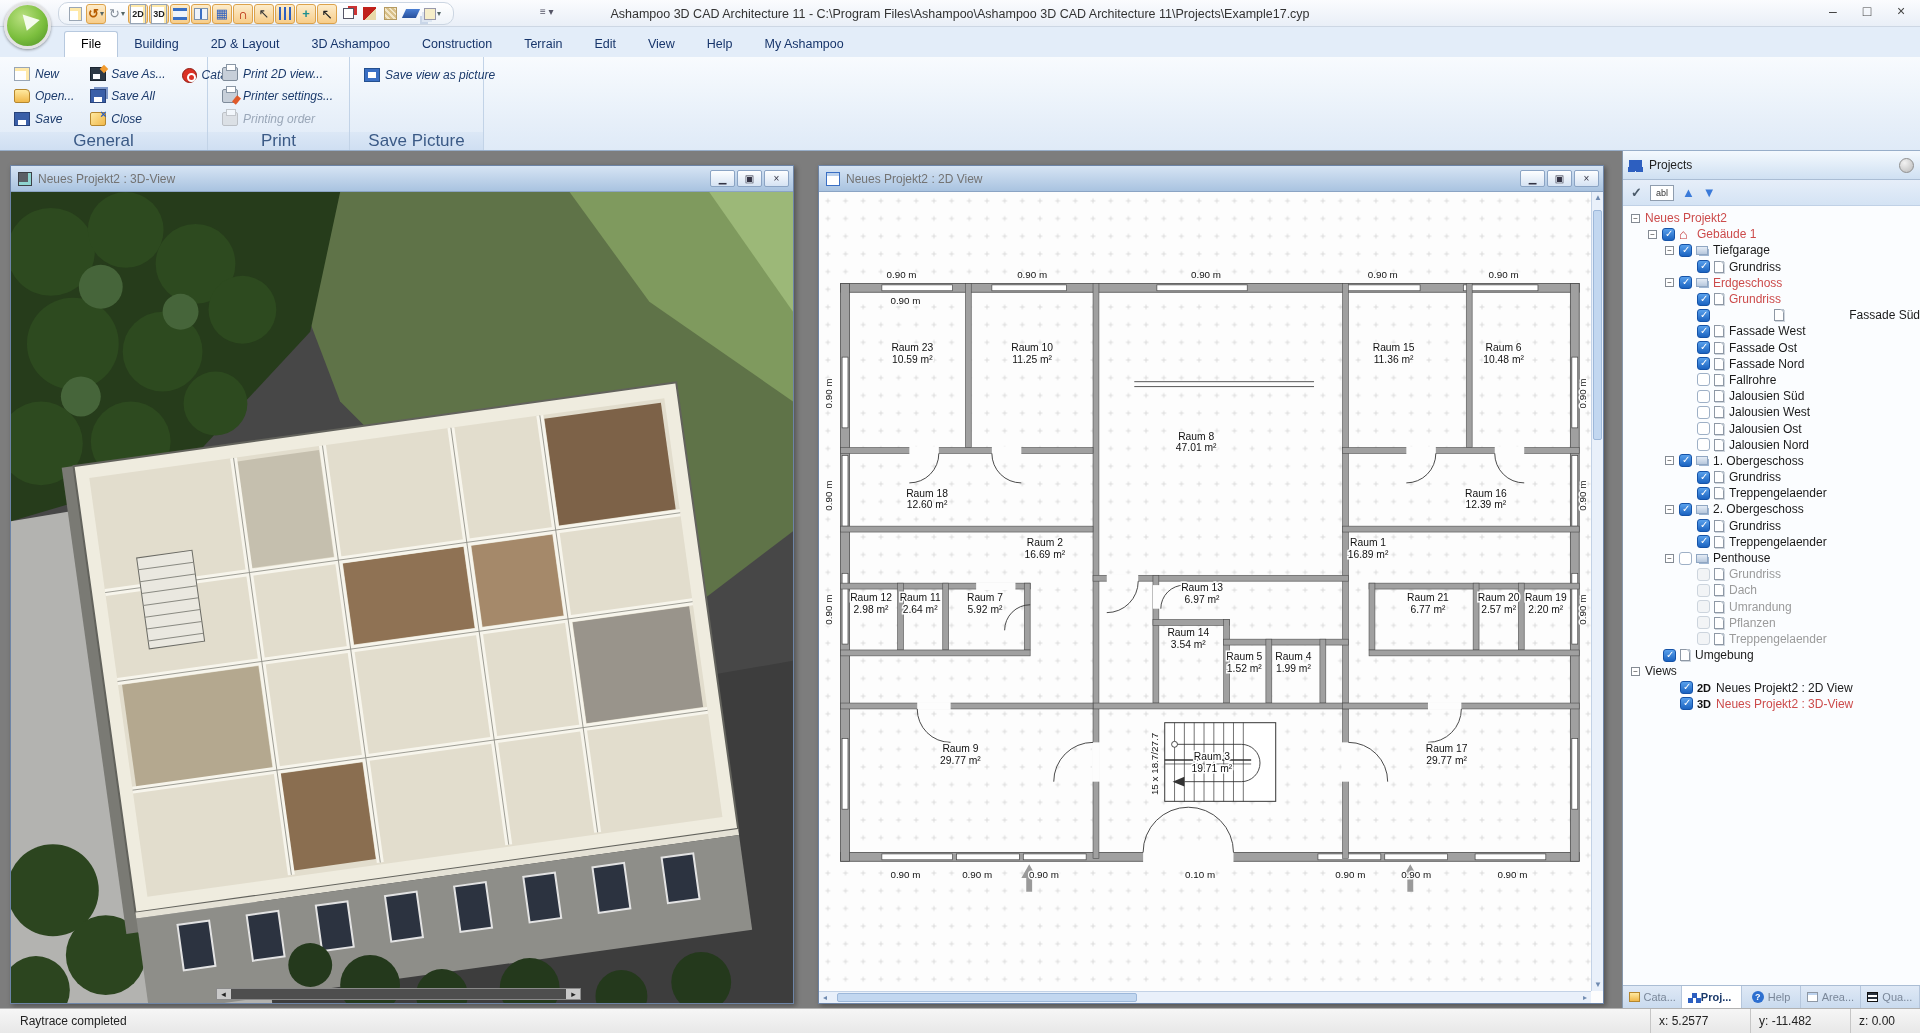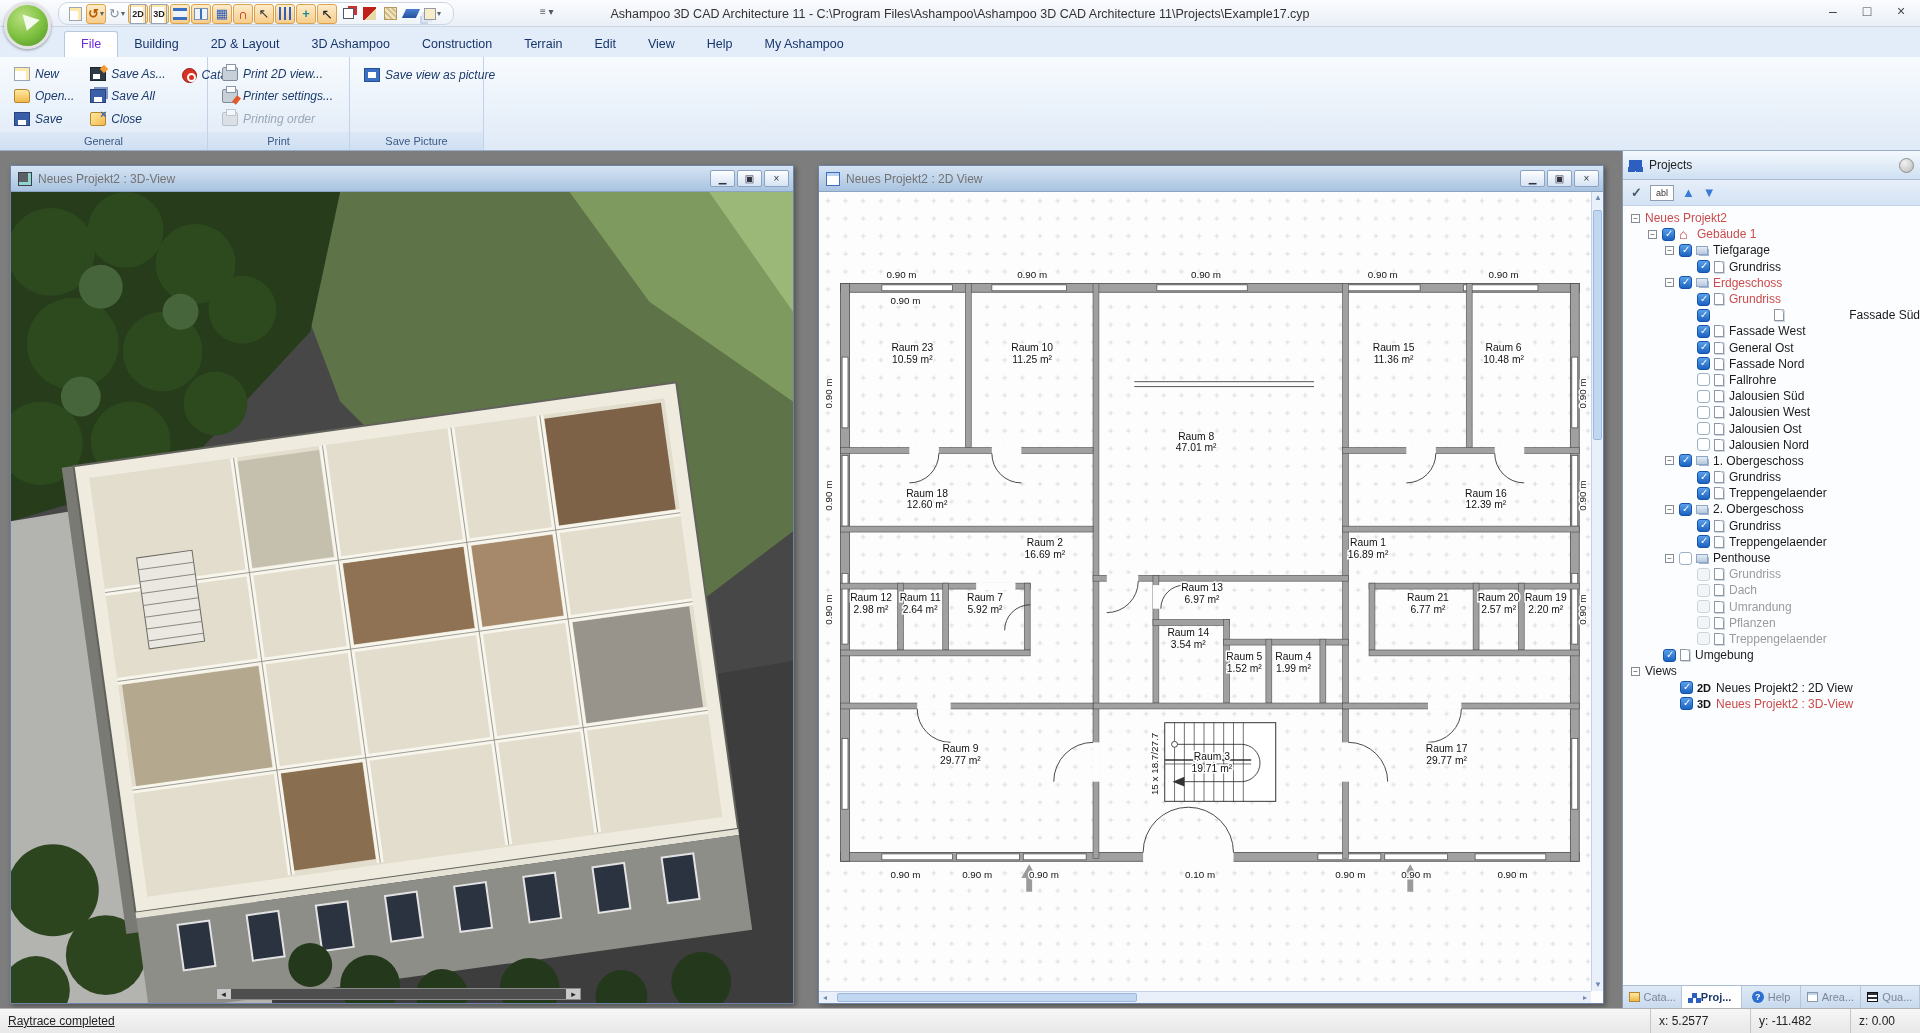--- a/index.html
+++ b/index.html
@@ -42,25 +42,25 @@
   #qat-custom { position:absolute; left:540px; top:6px; font-size:10px; color:#556; }
   #title-text { position:absolute; left:0; right:0; top:1px; height:27px; text-align:center; line-height:27px;
     font-size:12.5px; color:#333; pointer-events:none; }
   #win-controls { position:absolute; right:2px; top:0; display:flex; }
   .wbtn { width:34px; height:24px; text-align:center; line-height:22px; font-size:14px; color:#444; }
 
   
   #ribbon-tabs { position:absolute; left:0; top:27px; width:1920px; height:30px;
     background:linear-gradient(180deg,#f3f8fd,#dcе9f8); background-color:#e3edf9; display:flex; align-items:flex-end; padding-left:64px; }
   .rtab { padding:5px 16px 6px 16px; font-size:12.5px; color:#17356b; border-radius:3px 3px 0 0; }
-  .rtab.active { background:#fff; border:1px solid #b7c9df; border-bottom:none; color:#6d28d9; }
+  .rtab.active { background:#fff; border:1px solid #b7c9df; border-bottom:none; color:#000000; }
   #ribbon-body { position:absolute; left:0; top:57px; width:1920px; height:94px;
     background:linear-gradient(180deg,#f8fbfe,#dfeaf7); border-bottom:1px solid #98aec9; display:flex; }
   .rgroup { position:relative; height:100%; border-right:1px solid #c2d3e7; display:flex; gap:4px; padding:6px 6px 20px 8px; }
-  .glabel { position:absolute; left:0; right:0; bottom:0; height:18px; text-align:center; font-size:11px;
+  .glabel { position:absolute; left:0; right:0; bottom:0; height:18px; text-align:center; font-size:17px;
     color:#3b5a86; background:linear-gradient(180deg,#dce8f6,#cfdff2); line-height:18px; }
   .mcol { display:flex; flex-direction:column;font-style:italic; }
   .mitem { display:flex; align-items:center; gap:5px; height:24px; padding:0 6px; font-size:12px; color:#1b3a6b; white-space:nowrap; border-radius:3px; }
   .mitem.disabled { color:#9aa7b8; }
   .mitem.disabled .mi { opacity:.45; filter:grayscale(1); }
   .mi { width:16px; height:14px; position:relative; display:inline-block; flex:none; }
   .ic-new-file{background:#fff;border:1px solid #98a5b5;box-shadow:inset -3px 3px 0 #ffe9a8;}
   .ic-open-folder{background:linear-gradient(180deg,#ffe9a0,#f0b84a);border:1px solid #b5872e;border-radius:2px 4px 2px 2px;}
   .ic-save-floppy{background:#3a5fa8;border:1px solid #27427a;} .ic-save-floppy::after{content:"";position:absolute;left:3px;right:3px;bottom:0;height:5px;background:#fff;}
   .ic-save-as{background:#2e3a46;border:1px solid #1c2630;} .ic-save-as::after{content:"";position:absolute;left:2px;bottom:1px;width:7px;height:5px;background:#fff;} .ic-save-as::before{content:"";position:absolute;right:-2px;top:-2px;width:6px;height:6px;background:#f29b2e;transform:rotate(45deg);}
@@ -141,21 +141,21 @@
   .pti { width:11px; height:10px; flex:none; }
   .pti-catalog { background:linear-gradient(180deg,#ffe9a0,#f0b84a); border:1px solid #b5872e; }
   .pti-projects { background:#2d5fc0; width:5px; height:5px; box-shadow:-4px 5px 0 #2d5fc0,4px 5px 0 #2d5fc0; margin-bottom:4px; }
   .pti-help { background:#2d6fd0; border-radius:50%; width:12px; height:12px; color:#fff; font-size:9px; font-weight:bold; text-align:center; line-height:12px; }
   .pti-area { background:#fff; border:1px solid #8e98a5; box-shadow:inset 0 2px 0 #bcd2ee; }
   .pti-quant { background:#27303c; border:1px solid #111; box-shadow:inset 0 -2px 0 #fff, inset 0 -4px 0 #27303c, inset 0 -6px 0 #fff; }
 
   
   #statusbar { position:absolute; left:0; top:1008px; width:1920px; height:25px;
     background:linear-gradient(180deg,#f6f6f6,#e8e8e8); border-top:1px solid #b2b2b2; display:flex; align-items:center; font-size:12px; color:#222; }
-  #status-msg { padding-left:8px; flex:1;text-decoration:underline; }
+  #status-msg { padding-left:20px; flex:1; }
   .coord-cell { width:100px; border-left:1px solid #c6c6c6; padding-left:8px; height:100%; line-height:24px; }
   .coord-cell.z { width:70px; }
 </style>
 </head>
 <body>
 
 <div id="app">
 
   <div id="titlebar">
     <div id="applogo">
@@ -677,21 +677,21 @@
           <span class="tlabel">Fassade Süd</span>
         </div>
         <div class="trow" style="padding-left: 72px;">
           <span class="tcheck on"></span>
           <span class="ticon ticon-page"></span>
           <span class="tlabel">Fassade West</span>
         </div>
         <div class="trow" style="padding-left: 72px;">
           <span class="tcheck on"></span>
           <span class="ticon ticon-page"></span>
-          <span class="tlabel">General Ost</span>
+          <span class="tlabel">Fassade Ost</span>
         </div>
         <div class="trow" style="padding-left: 72px;">
           <span class="tcheck on"></span>
           <span class="ticon ticon-page"></span>
           <span class="tlabel">Fassade Nord</span>
         </div>
         <div class="trow" style="padding-left: 72px;">
           <span class="tcheck off"></span>
           <span class="ticon ticon-page"></span>
           <span class="tlabel">Fallrohre</span>

